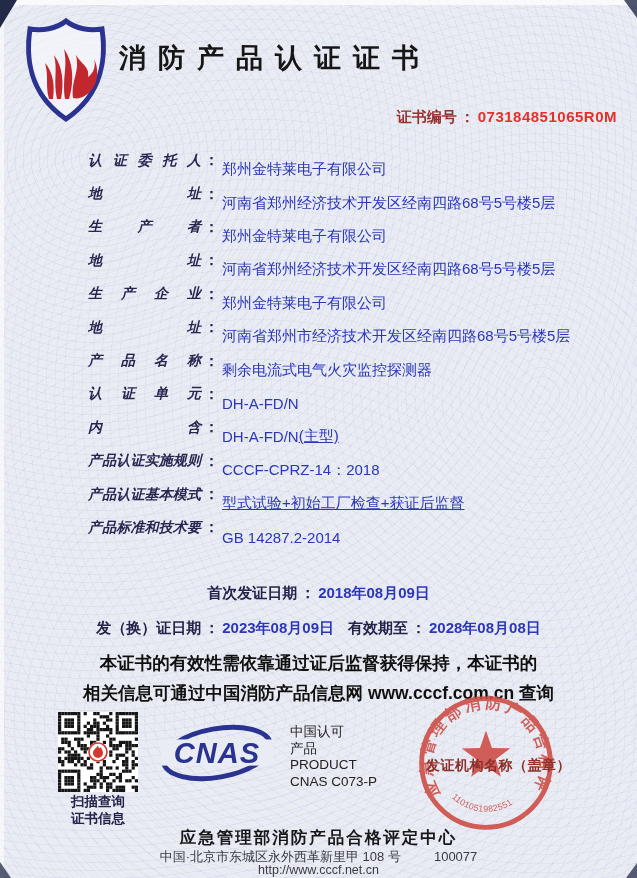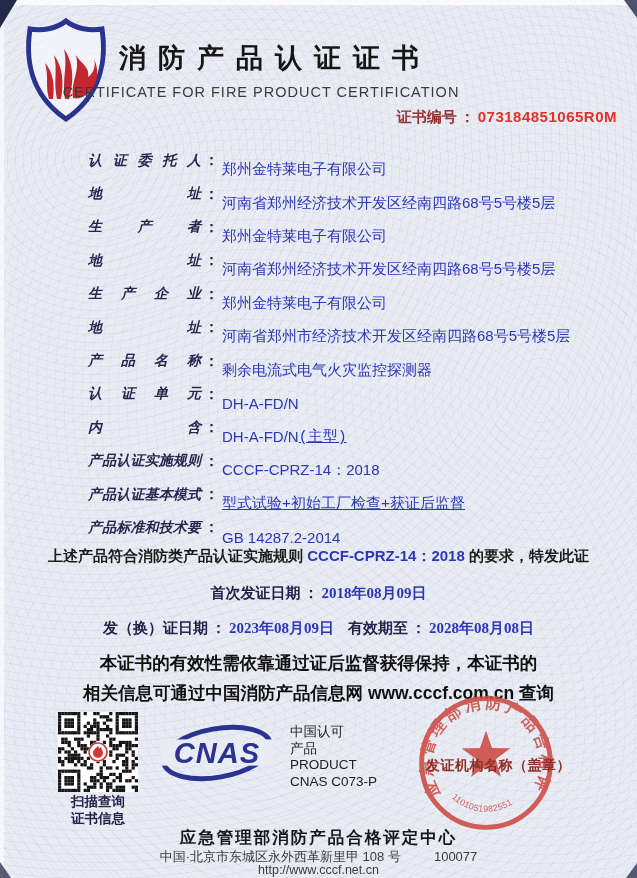--- a/index.html
+++ b/index.html
@@ -31,26 +31,26 @@
   .certno .lbl{color:#973231;}
   .certno .colon{color:#973231;}
   .certno .val{color:#e2312a;letter-spacing:.5px;}
 
   .rows{position:absolute;left:88px;top:144px;right:18px;}
   .row{height:33.4px;display:flex;align-items:center;font-size:15px;white-space:nowrap;}
   .flabel{display:inline-block;width:113px;color:#26264f;font-weight:600;font-size:14px;
     text-align:justify;text-align-last:justify;font-style:italic;}
   .colon{color:#26264f;font-weight:600;margin:0 3px 0 3px;}
   .fvalue{color:#2b36b8;margin-top:18px;}
-  .u{text-decoration:underline;font-family:Liberation Mono, monospace;}
+  .u{text-decoration:underline;}
 
   .statement{position:absolute;left:0;right:0;top:547px;text-align:center;font-size:15px;color:#1c1c1c;font-weight:600;}
   .statement .code{color:#2b36b8;}
 
-  .dateline{position:absolute;left:0;right:0;text-align:center;font-size:15px;font-weight:600;color:#23234a;font-family:Liberation Serif, serif;}
+  .dateline{position:absolute;left:0;right:0;text-align:center;font-size:15px;font-weight:600;color:#23234a;}
   .issue{top:584px;}
   .reissue{top:619px;}
   .dateline .val{color:#2b36b8;}
   .dateline .gap{display:inline-block;width:14px;}
 
   .para{position:absolute;left:0;right:0;top:648px;text-align:center;
     font-size:17.5px;font-weight:bold;color:#101010;line-height:30px;}
 
   .rednote{position:absolute;left:30px;top:699px;font-size:12.5px;font-weight:bold;color:#e22417;letter-spacing:.5px;}
 
@@ -88,21 +88,20 @@
     <svg viewBox="0 0 100 110" width="100" height="112">
       <path d="M50,6 C60,14 74,16 86,14 C90,40 88,78 50,104 C12,78 10,40 14,14 C26,16 40,14 50,6 Z" fill="rgba(248,249,253,0.65)" stroke="#2a3490" stroke-width="5"></path>
       <path d="M33,84 C29,70 33,62 29,48 C37,57 39,70 37,84 Z" fill="#c1272d"></path>
       <path d="M41,84 C37,66 42,56 38,40 C47,52 48,68 45,84 Z" fill="#c1272d"></path>
       <path d="M49,84 C46,62 52,52 48,34 C58,48 58,68 53,84 Z" fill="#c1272d"></path>
       <path d="M57,83 C55,64 64,58 60,40 C66,50 74,52 72,62 C78,58 80,50 78,44 C84,56 82,72 70,80 C66,83 61,84 57,83 Z" fill="#c1272d"></path>
     </svg>
   </div>
 
   <div class="title">消防产品认证证书</div>
-  <div class="subtitle">CERTIFICATE FOR FIRE PRODUCT CERTIFICATION</div>
 
   <div class="certno">
     <span class="lbl">证书编号</span><span class="colon">：</span><span class="val">073184851065R0M</span>
   </div>
 
   <div class="rows">
     <div class="row">
       <span class="flabel">认证委托人</span>
         <span class="colon">：</span>
         <span class="fvalue">郑州金特莱电子有限公司</span>
@@ -158,23 +157,20 @@
         <span class="colon">：</span>
         <span class="fvalue u">型式试验+初始工厂检查+获证后监督</span>
     </div>
     <div class="row">
       <span class="flabel">产品标准和技术要</span>
         <span class="colon">：</span>
         <span class="fvalue">GB 14287.2-2014</span>
     </div>
   </div>
 
-  <div class="statement">
-    <span>上述产品符合消防类产品认证实施规则 </span><span class="code">CCCF-CPRZ-14：2018</span><span> 的要求，特发此证</span>
-  </div>
 
   <div class="dateline issue">
     <span>首次发证日期</span><span class="colon">：</span><span class="val">2018年08月09日</span>
   </div>
   <div class="dateline reissue">
     <span>发（换）证日期</span><span class="colon">：</span><span class="val">2023年08月09日</span><span class="gap"></span><span>有效期至</span><span class="colon">：</span><span class="val">2028年08月08日</span>
   </div>
 
   <div class="para">
     <div>本证书的有效性需依靠通过证后监督获得保持，本证书的</div>

